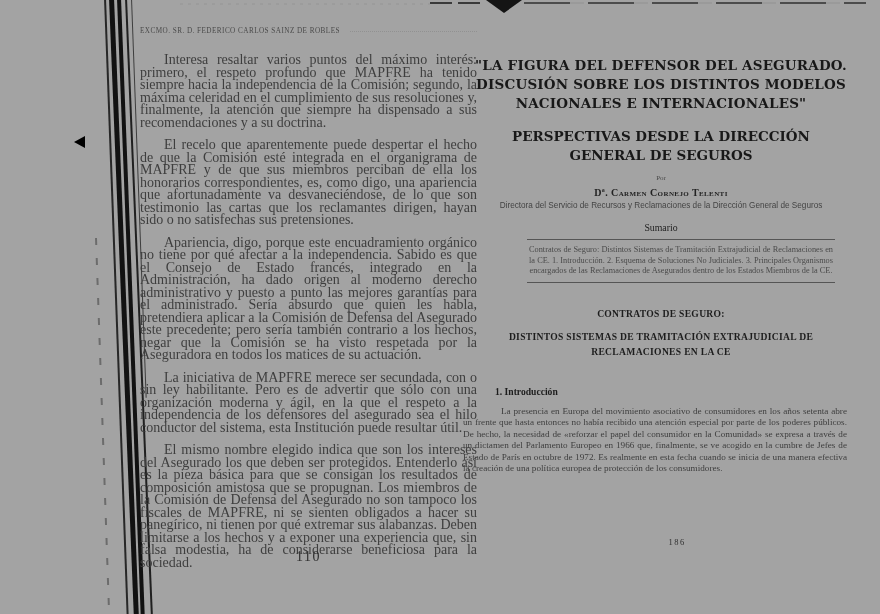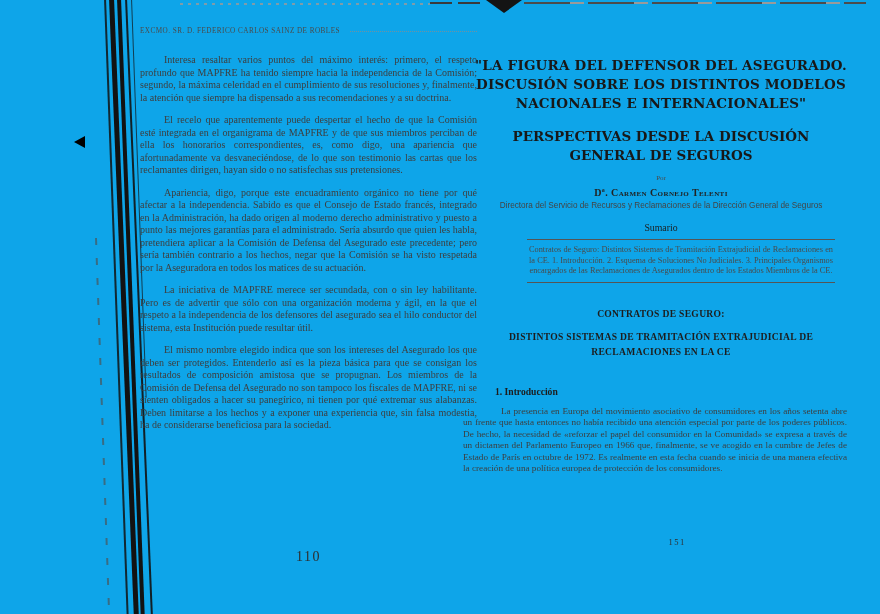--- a/index.html
+++ b/index.html
@@ -2,21 +2,21 @@
 <html><head>
 <meta charset="utf-8">
 <style>
   html, body {
     margin: 0; padding: 0;
     width: 880px; height: 614px;
     background: #fdfdfd;
     overflow: hidden;
     font-family: "Liberation Serif", serif;
   }
-  .spread { position: absolute; inset: 0; background: #0ea5e9; }
+  .spread { position: absolute; inset: 0; background: #a3a3a3; }
 
   
   .topline-left {
     position: absolute; top: 3px; left: 180px; width: 250px; height: 2px;
     background: repeating-linear-gradient(90deg, #9a9a9a 0 3px, transparent 3px 8px);
     opacity: .8;
   }
   .topline-mid {
     position: absolute; top: 2px; left: 430px; width: 56px; height: 2px;
     background: repeating-linear-gradient(90deg, #3a3a3a 0 22px, transparent 22px 28px);
@@ -58,21 +58,21 @@
   .running-header .rh-text {
     font-size: 7.2px; letter-spacing: .45px; color: #4a4a4a; white-space: nowrap;
   }
   .running-header .rh-rule {
     flex: 1; margin-left: 10px; height: 0;
     border-top: 1.5px dotted #8d8d8d; opacity: .8;
   }
   .left-body { margin-top: 16px; }
   .left-body p {
     margin: 0 0 10px 0;
-    font-size: 10px; line-height: 12.5px;
+    font-size: 14px; line-height: 12.5px;
     text-align: justify; text-indent: 24px;
     color: #3e3e3e;
   }
   .folio {
     position: absolute; top: 525px; width: 100%;
     text-align: center; font-size: 14px; letter-spacing: 1.5px; color: #2e2e2e;
   }
 
   
   .right-page {
@@ -163,26 +163,26 @@
       <p>El recelo que aparentemente puede despertar el hecho de que la Comisión esté integrada en el organigrama de MAPFRE y de que sus miembros perciban de ella los honorarios correspondientes, es, como digo, una apariencia que afortunadamente va desvaneciéndose, de lo que son testimonio las cartas que los reclamantes dirigen, hayan sido o no satisfechas sus pretensiones.</p>
       <p>Apariencia, digo, porque este encuadramiento orgánico no tiene por qué afectar a la independencia. Sabido es que el Consejo de Estado francés, integrado en la Administración, ha dado origen al moderno derecho administrativo y puesto a punto las mejores garantías para el administrado. Sería absurdo que quien les habla, pretendiera aplicar a la Comisión de Defensa del Asegurado este precedente; pero sería también contrario a los hechos, negar que la Comisión se ha visto respetada por la Aseguradora en todos los matices de su actuación.</p>
       <p>La iniciativa de MAPFRE merece ser secundada, con o sin ley habilitante. Pero es de advertir que sólo con una organización moderna y ágil, en la que el respeto a la independencia de los defensores del asegurado sea el hilo conductor del sistema, esta Institución puede resultar útil.</p>
       <p>El mismo nombre elegido indica que son los intereses del Asegurado los que deben ser protegidos. Entenderlo así es la pieza básica para que se consigan los resultados de composición amistosa que se propugnan. Los miembros de la Comisión de Defensa del Asegurado no son tampoco los fiscales de MAPFRE, ni se sienten obligados a hacer su panegírico, ni tienen por qué extremar sus alabanzas. Deben limitarse a los hechos y a exponer una experiencia que, sin falsa modestia, ha de considerarse beneficiosa para la sociedad.</p>
     </div>
     <div class="folio">110</div>
   </div>
 
   <div class="right-page">
     <div class="article-title">"LA FIGURA DEL DEFENSOR DEL ASEGURADO. DISCUSIÓN SOBRE LOS DISTINTOS MODELOS NACIONALES E INTERNACIONALES"</div>
-    <div class="article-subtitle">PERSPECTIVAS DESDE LA DISCUSIÓN GENERAL DE SEGUROS</div>
+    <div class="article-subtitle">PERSPECTIVAS DESDE LA DIRECCIÓN GENERAL DE SEGUROS</div>
     <div class="byline-label">Por</div>
     <div class="author-name">Dª. Carmen Cornejo Telenti</div>
     <div class="author-title">Directora del Servicio de Recursos y Reclamaciones de la Dirección General de Seguros</div>
     <div class="summary-heading">Sumario</div>
     <div class="summary-box">Contratos de Seguro: Distintos Sistemas de Tramitación Extrajudicial de Reclamaciones en la CE. 1. Introducción. 2. Esquema de Soluciones No Judiciales. 3. Principales Organismos encargados de las Reclamaciones de Asegurados dentro de los Estados Miembros de la CE.</div>
     <div class="section-title-1">CONTRATOS DE SEGURO:</div>
     <div class="section-title-2">DISTINTOS SISTEMAS DE TRAMITACIÓN EXTRAJUDICIAL DE RECLAMACIONES EN LA CE</div>
     <div class="subsection-title">1. Introducción</div>
     <div class="intro-paragraph">La presencia en Europa del movimiento asociativo de consumidores en los años setenta abre un frente que hasta entonces no había recibido una atención especial por parte de los poderes públicos. De hecho, la necesidad de «reforzar el papel del consumidor en la Comunidad» se expresa a través de un dictamen del Parlamento Europeo en 1966 que, finalmente, se ve acogido en la cumbre de Jefes de Estado de París en octubre de 1972. Es realmente en esta fecha cuando se inicia de una manera efectiva la creación de una política europea de protección de los consumidores.</div>
   </div>
-  <div class="right-folio">151</div>
+  <div class="right-folio">186</div>
 
 </div>
 
 </body></html>

